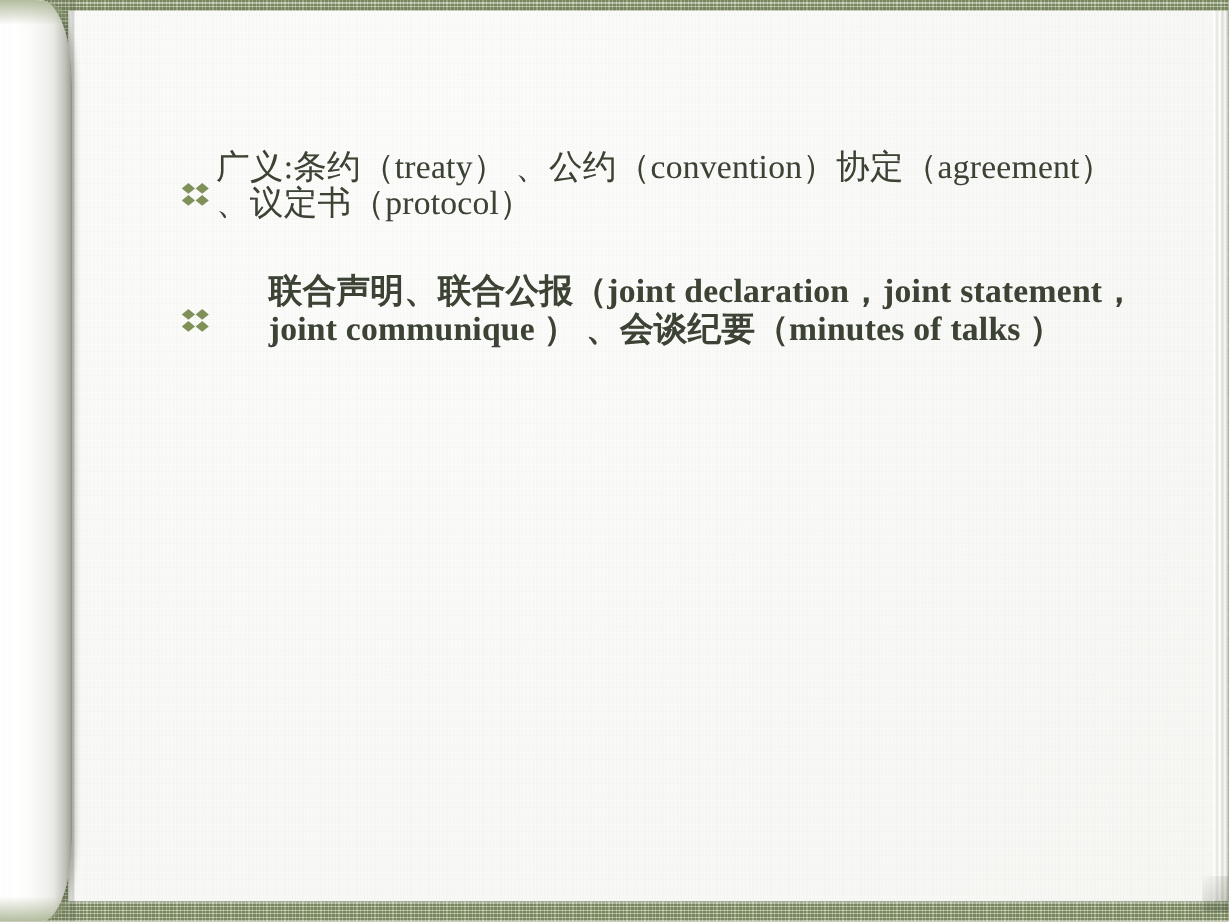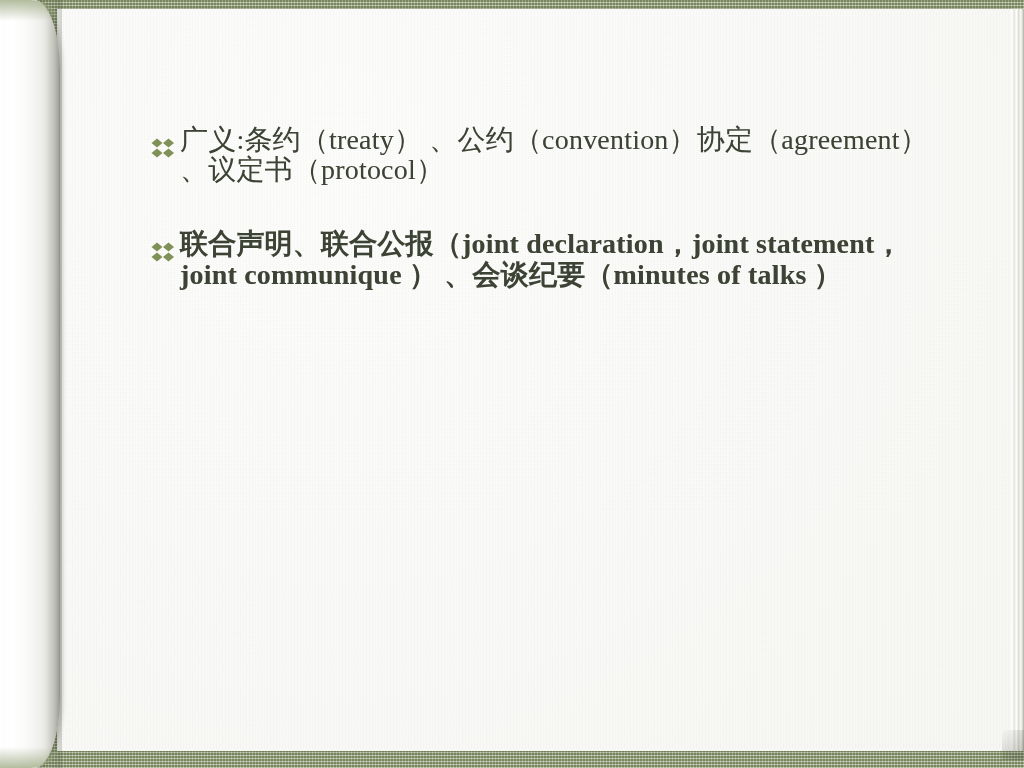--- a/index.html
+++ b/index.html
@@ -139,24 +139,24 @@
   #content {
     position: absolute;
     left: 150px;
     top: 125px;
     width: 800px;
     height: 560px;
   }
 
   .bullet-row {
     display: flex;
-    align-items: flex-start;
+    align-items: flex-end;
     margin-bottom: 44px;
   }
-  .bullet-row:last-child { margin-bottom: 0; }
+  .bullet-row:last-child { margin-bottom: 0; gap: 44px; }
 
   .bullet-marker {
     flex: 0 0 auto;
     width: 30px;
     height: 34px;
     position: relative;
     margin-top: 12px;
   }
 
   .bullet-text {

